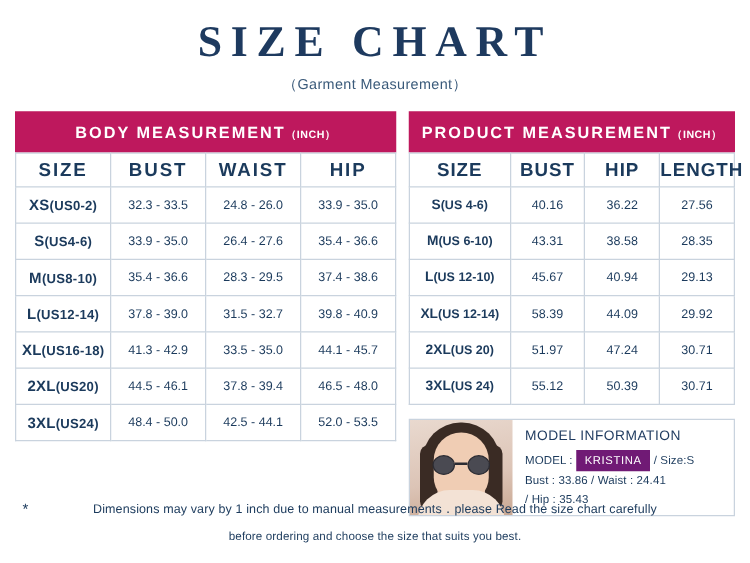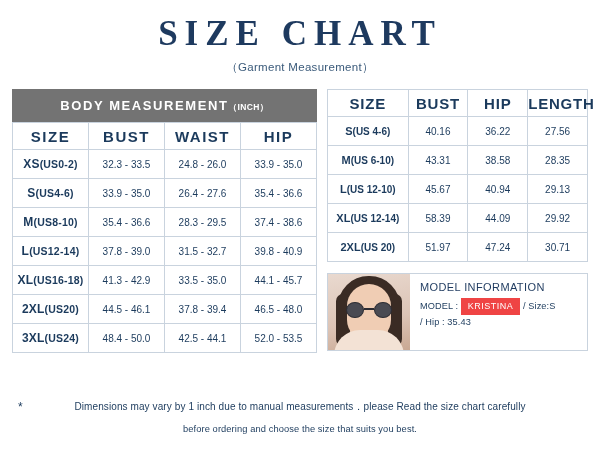--- a/index.html
+++ b/index.html
@@ -44,21 +44,21 @@
     display: flex;
     gap: 10px;
     padding: 14px 12px 0 12px;
     box-sizing: border-box;
     align-items: flex-start;
   }
   .col-left { width: 305px; }
   .col-right { width: 261px; }
 
   .tbl-header {
-    background: #737373;
+    background: #be185d;
     color: #ffffff;
     text-align: center;
     padding: 9px 0 8px 0;
     font-size: 13px;
     font-weight: bold;
     letter-spacing: 1.6px;
   }
   .tbl-header .unit {
     font-size: 8.5px;
     letter-spacing: 0.4px;
@@ -203,21 +203,21 @@
     margin-bottom: 5px;
   }
   .model-line {
     font-size: 9.2px;
     color: #1b3a5c;
     line-height: 15px;
     letter-spacing: 0.1px;
   }
   .model-name-tag {
     display: inline-block;
-    background: #ef4444;
+    background: #701a75;
     color: #ffffff;
     font-size: 9px;
     padding: 1px 7px;
     letter-spacing: 0.5px;
     vertical-align: middle;
   }
   
   .footnote {
     position: absolute;
     left: 0;
@@ -319,20 +319,23 @@
             <td class="size-cell"><span class="sz">3XL</span><span>(US24)</span></td>
             <td>48.4 - 50.0</td>
             <td>42.5 - 44.1</td>
             <td>52.0 - 53.5</td>
           </tr>
         </tbody>
       </table>
     </div>
 
     <div class="col-right">
+      <div class="tbl-header">
+        <span>PRODUCT MEASUREMENT</span><span class="unit">（INCH）</span>
+      </div>
       <table class="right-table">
         <colgroup>
           <col style="width:31%">
             <col style="width:23%">
             <col style="width:23%">
             <col style="width:23%">
         </colgroup>
         <thead>
           <tr>
             <th>SIZE</th>
@@ -363,20 +366,26 @@
           <tr>
             <td class="size-cell"><span class="sz">XL</span><span>(US 12-14)</span></td>
             <td>58.39</td>
             <td>44.09</td>
             <td>29.92</td>
           </tr>
           <tr>
             <td class="size-cell"><span class="sz">2XL</span><span>(US 20)</span></td>
             <td>51.97</td>
             <td>47.24</td>
+            <td>30.71</td>
+          </tr>
+          <tr>
+            <td class="size-cell"><span class="sz">3XL</span><span>(US 24)</span></td>
+            <td>55.12</td>
+            <td>50.39</td>
             <td>30.71</td>
           </tr>
         </tbody>
       </table>
 
       <div class="model-box">
         <div class="model-photo">
           <div class="hair"></div>
           <div class="hair-side-l"></div>
           <div class="hair-side-r"></div>
@@ -388,20 +397,21 @@
           </div>
           <div class="body-shape"></div>
         </div>
         <div class="model-info">
           <div class="model-info-title">MODEL INFORMATION</div>
           <div class="model-line">
             <span>MODEL :</span>
             <span class="model-name-tag">KRISTINA</span>
             <span>/ Size:S</span>
           </div>
+          <div class="model-line">Bust : 33.86  /  Waist : 24.41</div>
           <div class="model-line">/  Hip : 35.43</div>
         </div>
       </div>
     </div>
   </div>
 
   <div class="footnote">
     <div class="fn-inner">
       <span class="star">*</span>
       <div class="row1">Dimensions may vary by 1 inch due to manual measurements．please Read the size chart carefully</div>

